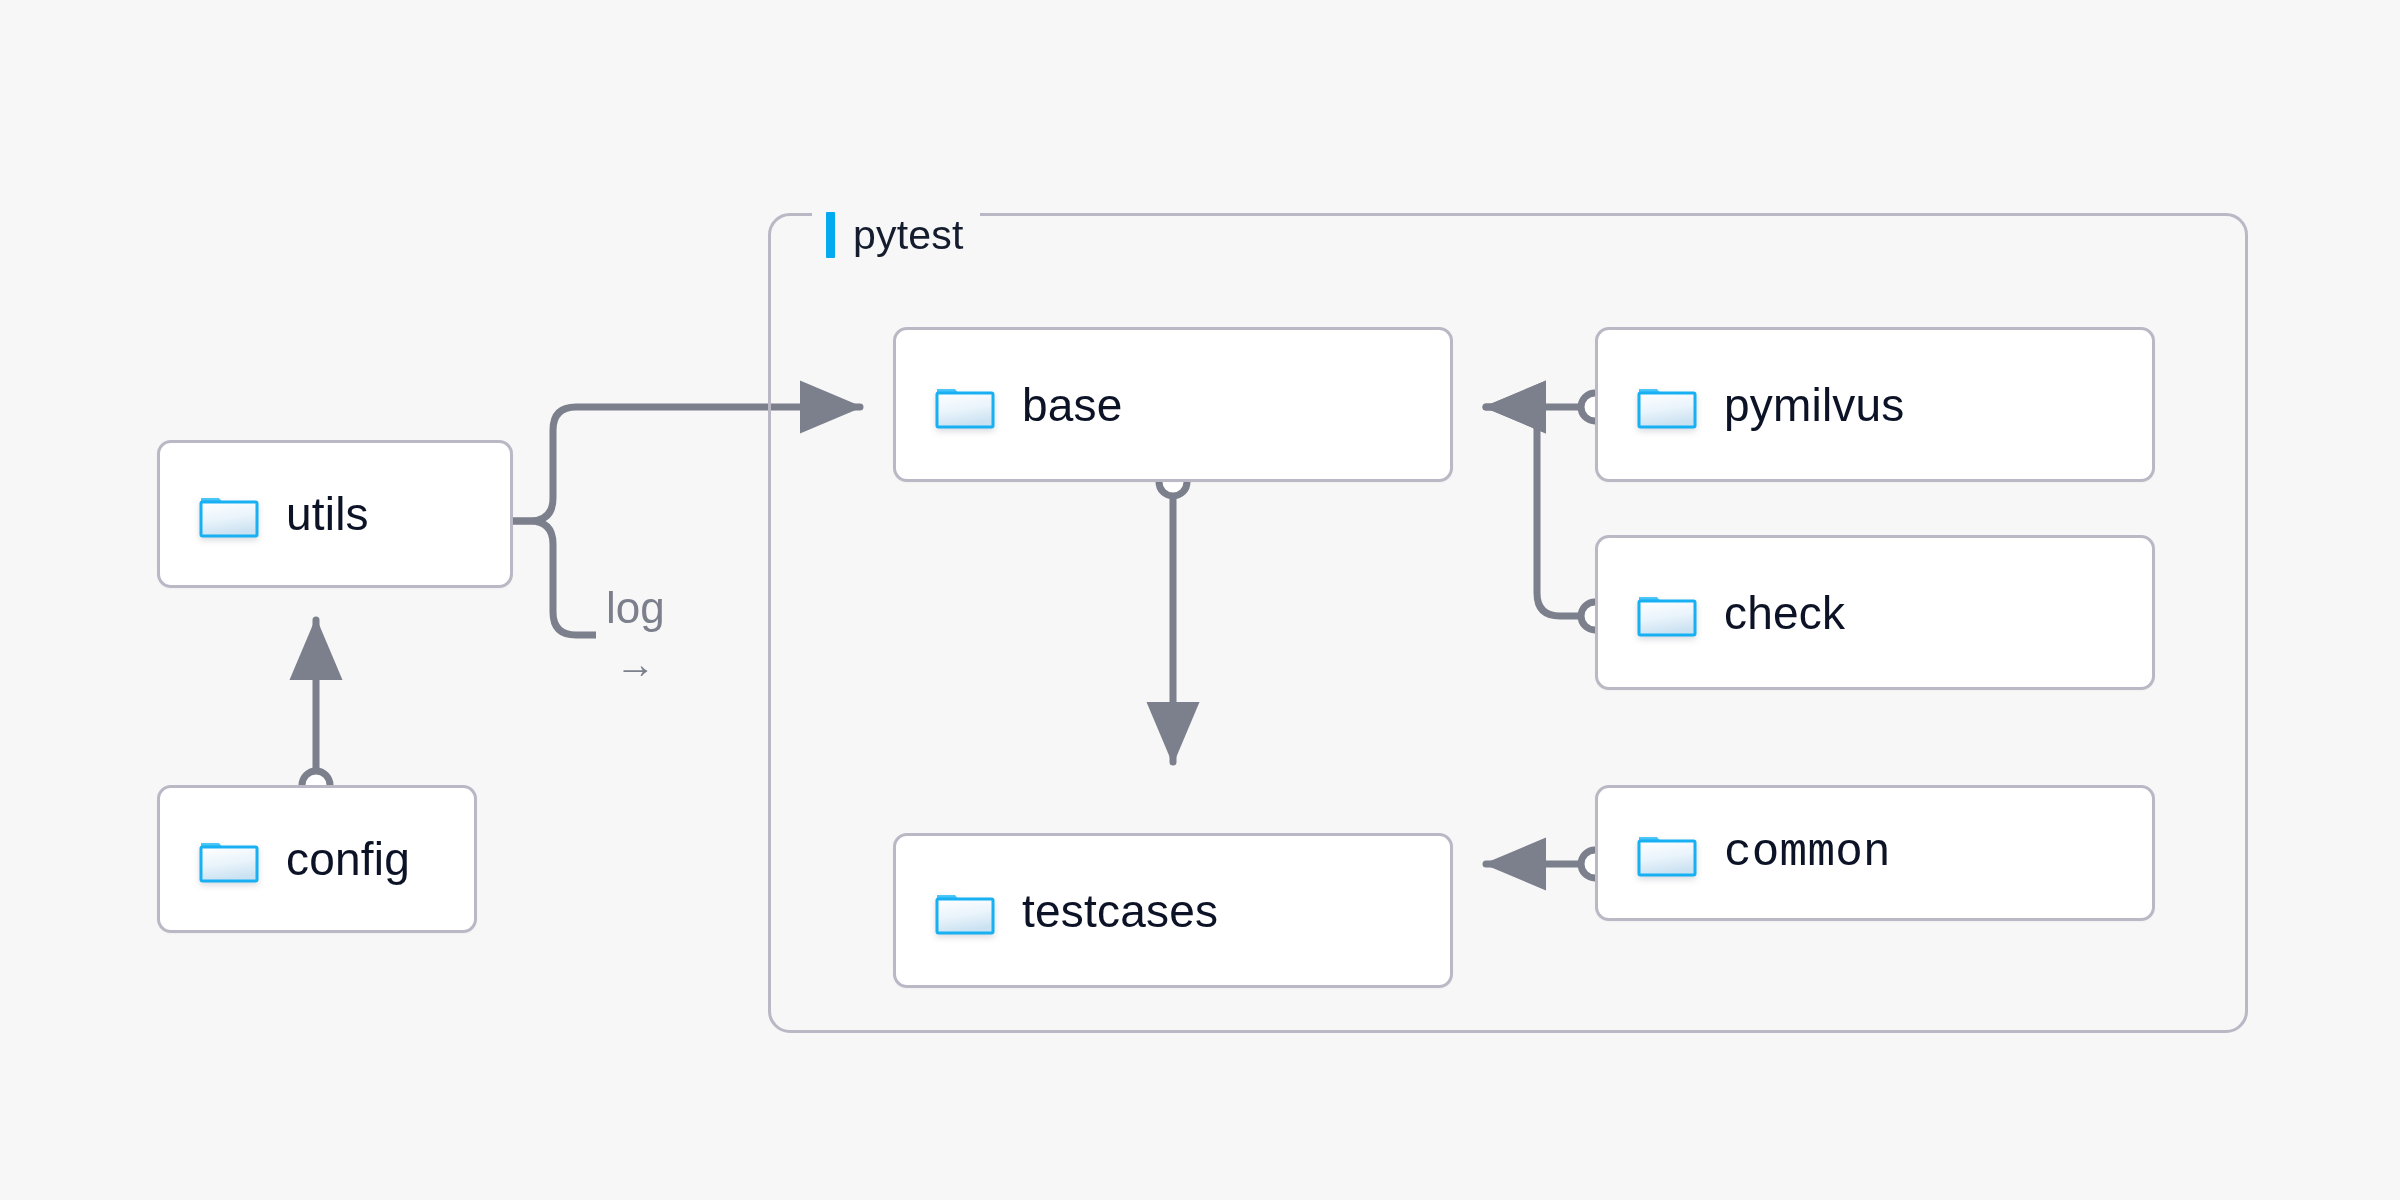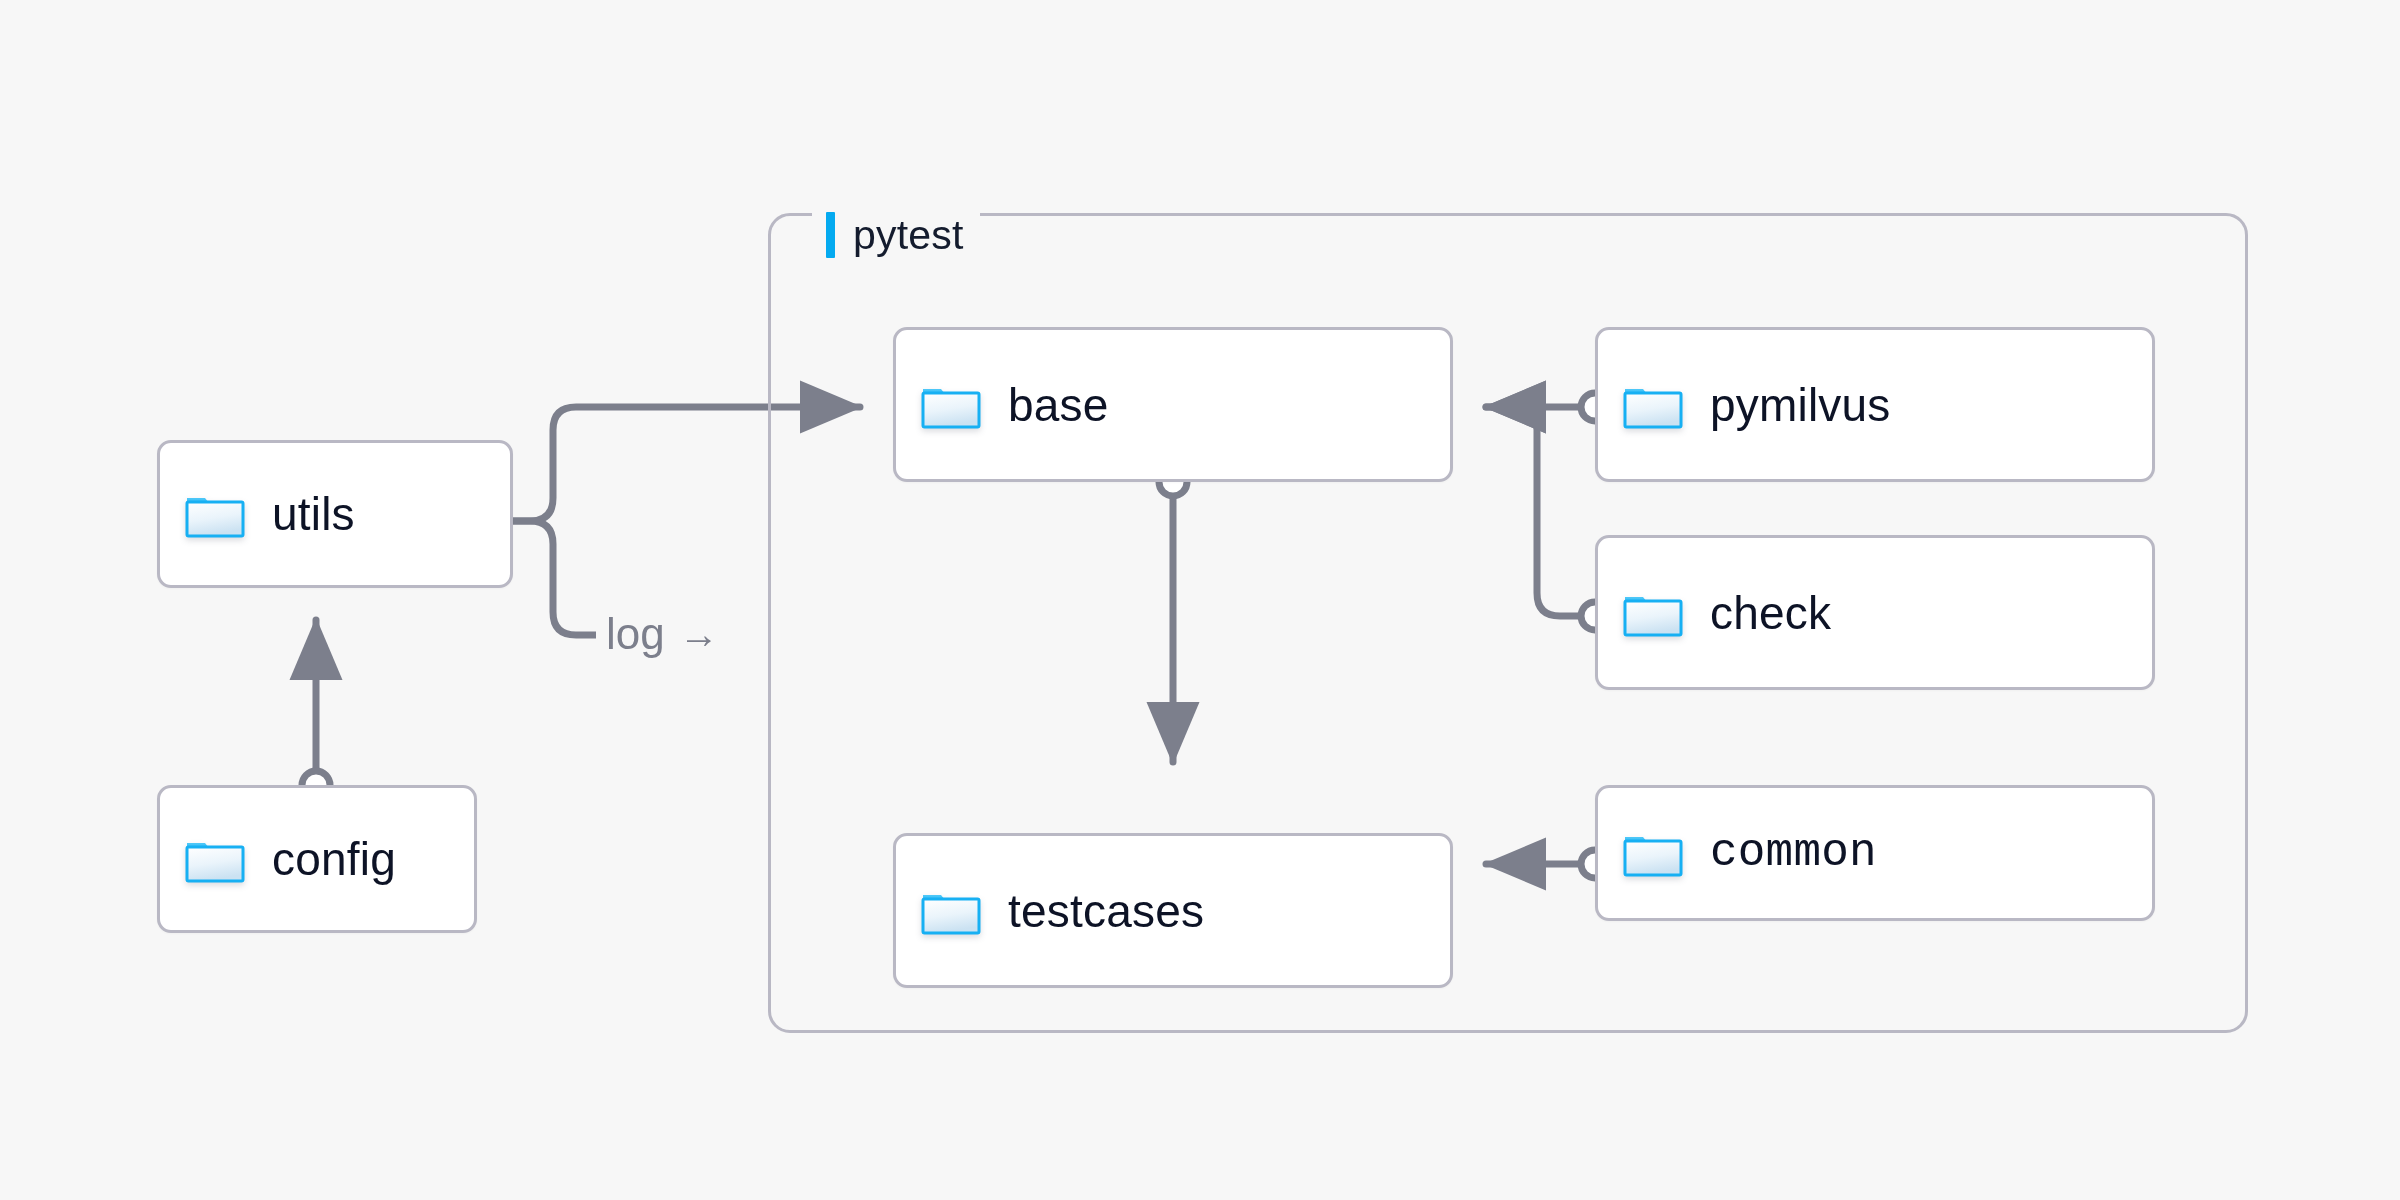--- a/index.html
+++ b/index.html
@@ -70,21 +70,21 @@
     border: 3px solid #b9b8c4;
     border-radius: 14px;
     display: flex;
     align-items: center;
     box-shadow: 0 1px 2px rgba(20,28,46,0.03);
   }
   .node .inner {
     display: flex;
     align-items: center;
     gap: 26px;
-    padding-left: 24px;
+    padding-left: 38px;
   }
   .node .label {
     font-size: 46px;
     color: #0d1326;
     white-space: nowrap;
     line-height: 1;
     letter-spacing: 0.2px;
   }
 
   
@@ -164,21 +164,21 @@
     </g>
   </svg>
 
   <div class="group-box" style="left:768px; top:213px; width:1480px; height:820px;"></div>
 
   <div class="group-title" style="left:812px; top:186px;">
     <span class="bar"></span>
     <span class="txt">pytest</span>
   </div>
 
-  <div class="edge-label" style="left:596px; top:610px;">
+  <div class="edge-label" style="left:596px; top:584px;flex-direction:column;">
     <span>log</span>
     <span class="arrow-glyph">→</span>
   </div>
 
   <div class="node" style="left:157px; top:440px; width:356px; height:148px;">
     <div class="inner">
       <svg class="folder" viewBox="0 0 62 50">
         <path d="M3 9 h18 l4 5 h12 v6 H3 z" fill="url(#folderTabGrad)"></path>
         <rect x="3" y="13" width="56" height="34" rx="1.5" fill="url(#folderGrad)" stroke="#17b0f3" stroke-width="3"></rect>
       </svg>

